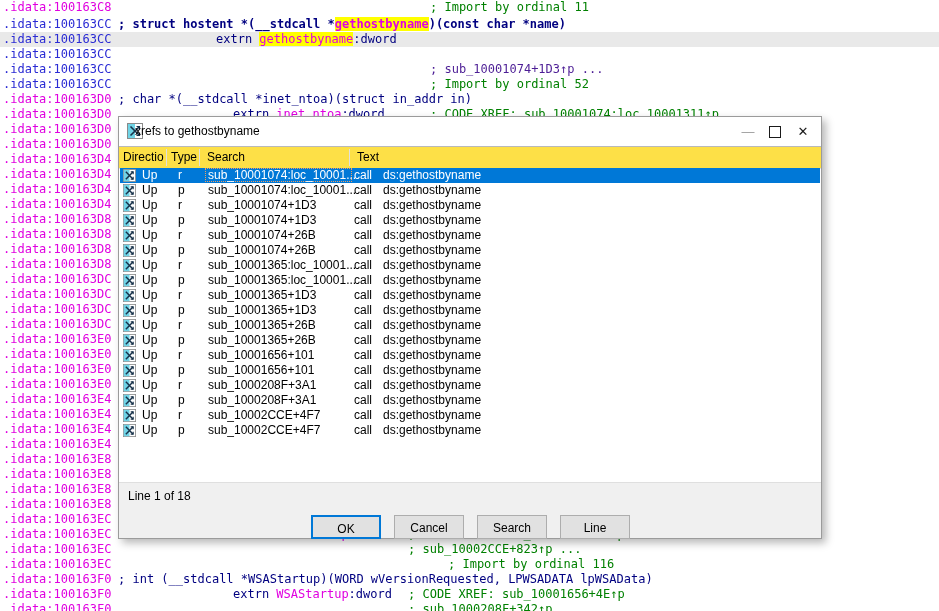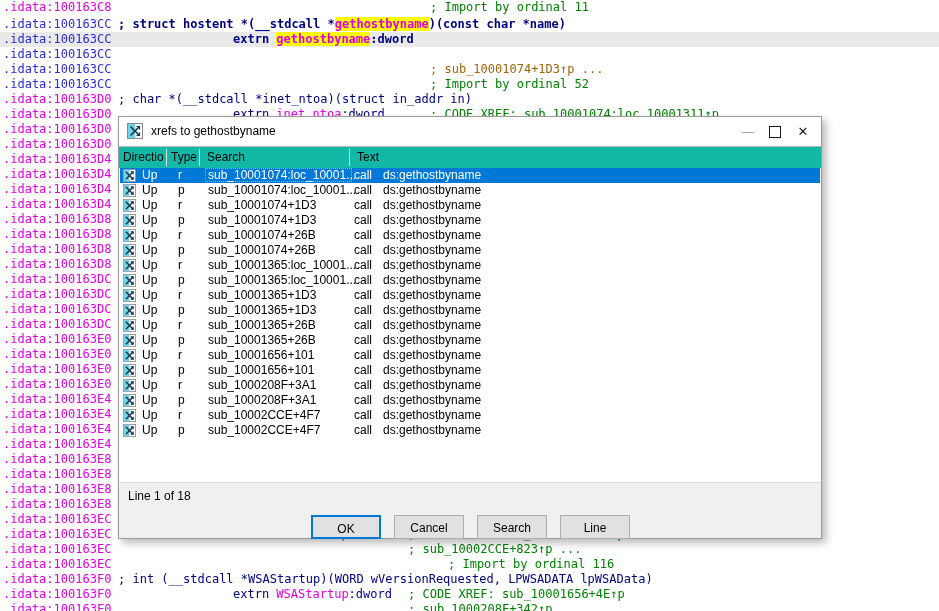--- a/index.html
+++ b/index.html
@@ -10,28 +10,28 @@
   .dline{position:absolute;left:0;width:939px;height:15px;font-size:12px;line-height:15px;white-space:pre;}
   .dline.rowhl{background:#e9e9e9;}
   .addr{position:absolute;left:3px;top:0;}
   .seg{position:absolute;top:0;}
   
   .dialog{position:absolute;left:118px;top:116px;width:704px;height:423px;background:#ffffff;
           border:1px solid #9b9b9b;box-shadow:4px 4px 8px rgba(0,0,0,0.28);
           font-family:"Liberation Sans", sans-serif;font-size:12px;color:#000;z-index:10;box-sizing:border-box;}
   .titlebar{position:absolute;left:0;top:0;width:100%;height:29px;background:#ffffff;border-bottom:1px solid #b9b9b9;}
   .title-icon{position:absolute;left:8px;top:6px;width:16px;height:16px;}
-  .title-text{position:absolute;left:32px;top:7px;font-size:12px;text-align:center;}
+  .title-text{position:absolute;left:16px;top:7px;font-size:12px;text-align:center;}
   .winbtn{position:absolute;top:4px;width:24px;height:21px;text-align:center;line-height:21px;font-size:12px;}
   .btn-min{left:617px;color:#9a9a9a;font-size:13px;}
   .btn-max{left:644px;}
   .btn-max .sq{display:inline-block;width:10px;height:10px;border:1.4px solid #1a1a1a;margin-top:5px;}
   .btn-close{left:672px;color:#1a1a1a;font-size:13px;}
   
-  .lv-header{position:absolute;left:0;top:30px;width:100%;height:21px;background:#14b8a6;border-bottom:1px solid #e0e0e0;}
+  .lv-header{position:absolute;left:0;top:30px;width:100%;height:21px;background:#fde047;border-bottom:1px solid #e0e0e0;}
   .hcell{position:absolute;top:3px;font-size:12px;color:#000;}
   .hsep{position:absolute;top:2px;width:1px;height:17px;background:#e0e0e0;}
   
   #xref-list{position:absolute;left:0;top:0;width:100%;}
   .row{position:absolute;left:1px;right:1px;height:15px;font-size:12px;line-height:15px;white-space:pre;}
   .row span{color:#000;}
   .row.selected{background:#0078d7;}
   .row.selected span{color:#ffffff;}
   .cell{position:absolute;top:0;}
   .c-icon{left:3px;top:1px;width:13px;height:13px;}
@@ -47,23 +47,23 @@
   .b-ok{left:192px;} .b-cancel{left:275px;} .b-search{left:358px;} .b-help{left:441px;}
 </style>
 </head>
 <body>
 
 <div class="screen">
 
   <div id="disasm">
       <div class="dline" style="top: 0;"><span class="addr" style="color: rgb(224, 0, 224);">.idata:100163C8</span><span class="seg" style="left: 430px;"><span style="color: rgb(0, 128, 0);">; Import by ordinal 11</span></span></div>
       <div class="dline" style="top: 17px;"><span class="addr" style="color: rgb(42, 42, 212);">.idata:100163CC</span><span class="seg" style="left: 118px; font-weight: bold;"><span style="color: rgb(0, 0, 128);">; struct hostent *(__stdcall *</span><span style="color: rgb(224, 0, 224); background: rgb(255, 255, 0);">gethostbyname</span><span style="color: rgb(0, 0, 128);">)(const char *name)</span></span></div>
-      <div class="dline rowhl" style="top: 32px;"><span class="addr" style="color: rgb(42, 42, 212);">.idata:100163CC</span><span class="seg" style="left: 233px; font-weight: bold;"><span style="color: rgb(0, 0, 128);">extrn </span><span style="color: rgb(224, 0, 224); background: rgb(255, 255, 0);">gethostbyname</span><span style="color: rgb(0, 0, 128);">:dword</span></span></div>
+      <div class="dline rowhl" style="top: 32px;"><span class="addr" style="color: rgb(42, 42, 212);">.idata:100163CC</span><span class="seg" style="left: 216px;"><span style="color: rgb(0, 0, 128);">extrn </span><span style="color: rgb(224, 0, 224); background: rgb(255, 255, 0);">gethostbyname</span><span style="color: rgb(0, 0, 128);">:dword</span></span></div>
       <div class="dline" style="top: 47px;"><span class="addr" style="color: rgb(42, 42, 212);">.idata:100163CC</span></div>
-      <div class="dline" style="top: 62px;"><span class="addr" style="color: rgb(42, 42, 212);">.idata:100163CC</span><span class="seg" style="left: 430px;"><span style="color: #a16207;">; sub_10001074+1D3↑p ...</span></span></div>
+      <div class="dline" style="top: 62px;"><span class="addr" style="color: rgb(42, 42, 212);">.idata:100163CC</span><span class="seg" style="left: 430px;"><span style="color: #4c1d95;">; sub_10001074+1D3↑p ...</span></span></div>
       <div class="dline" style="top: 77px;"><span class="addr" style="color: rgb(42, 42, 212);">.idata:100163CC</span><span class="seg" style="left: 430px;"><span style="color: rgb(0, 128, 0);">; Import by ordinal 52</span></span></div>
       <div class="dline" style="top: 92px;"><span class="addr" style="color: rgb(224, 0, 224);">.idata:100163D0</span><span class="seg" style="left: 118px;"><span style="color: rgb(0, 0, 128);">; char *(__stdcall *inet_ntoa)(struct in_addr in)</span></span></div>
       <div class="dline" style="top: 107px;"><span class="addr" style="color: rgb(224, 0, 224);">.idata:100163D0</span><span class="seg" style="left: 233px;"><span style="color: rgb(0, 0, 128);">extrn </span><span style="color: rgb(224, 0, 224);">inet_ntoa</span><span style="color: rgb(0, 0, 128);">:dword</span></span><span class="seg" style="left: 430px;"><span style="color: rgb(0, 128, 0);">; CODE XREF: sub_10001074:loc_10001311↑p</span></span></div>
       <div class="dline" style="top: 122px;"><span class="addr" style="color: rgb(224, 0, 224);">.idata:100163D0</span></div>
       <div class="dline" style="top: 137px;"><span class="addr" style="color: rgb(224, 0, 224);">.idata:100163D0</span></div>
       <div class="dline" style="top: 152px;"><span class="addr" style="color: rgb(224, 0, 224);">.idata:100163D4</span></div>
       <div class="dline" style="top: 167px;"><span class="addr" style="color: rgb(224, 0, 224);">.idata:100163D4</span></div>
       <div class="dline" style="top: 182px;"><span class="addr" style="color: rgb(224, 0, 224);">.idata:100163D4</span></div>
       <div class="dline" style="top: 197px;"><span class="addr" style="color: rgb(224, 0, 224);">.idata:100163D4</span></div>
       <div class="dline" style="top: 212px;"><span class="addr" style="color: rgb(224, 0, 224);">.idata:100163D8</span></div>

